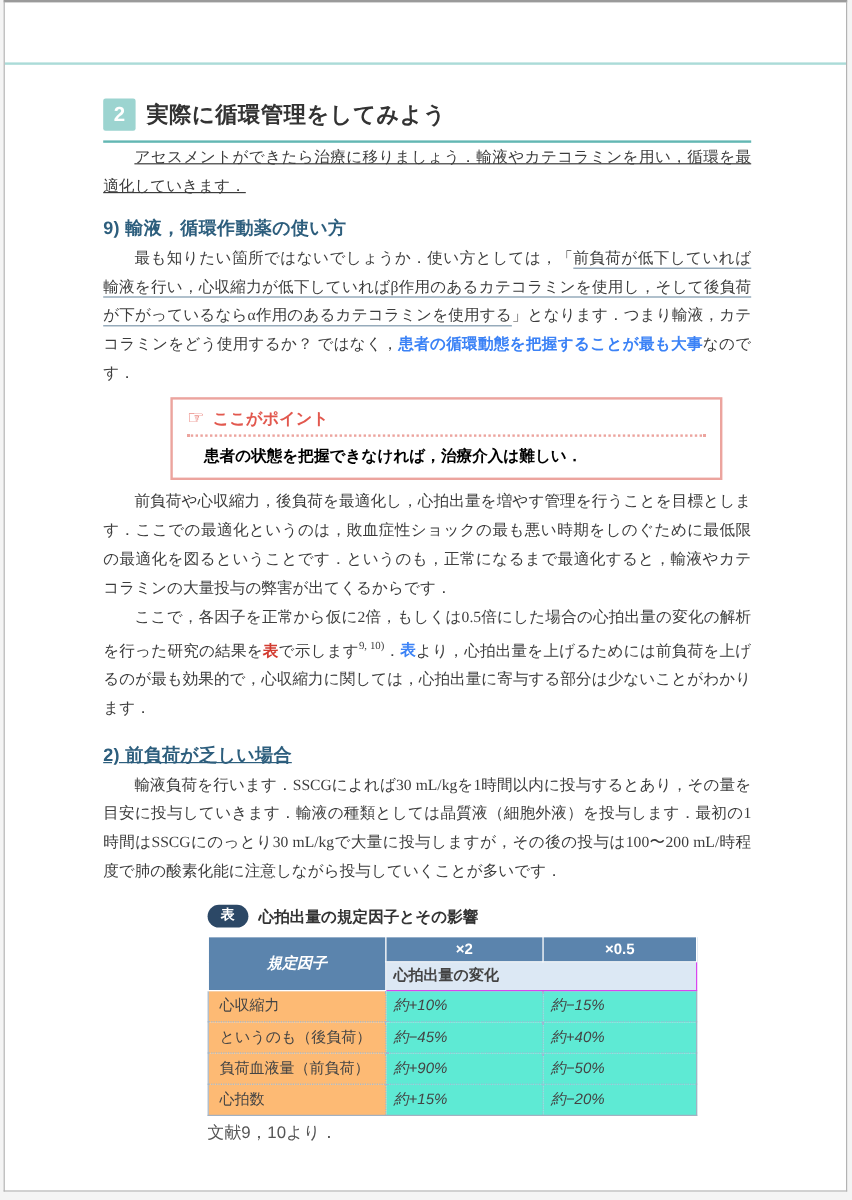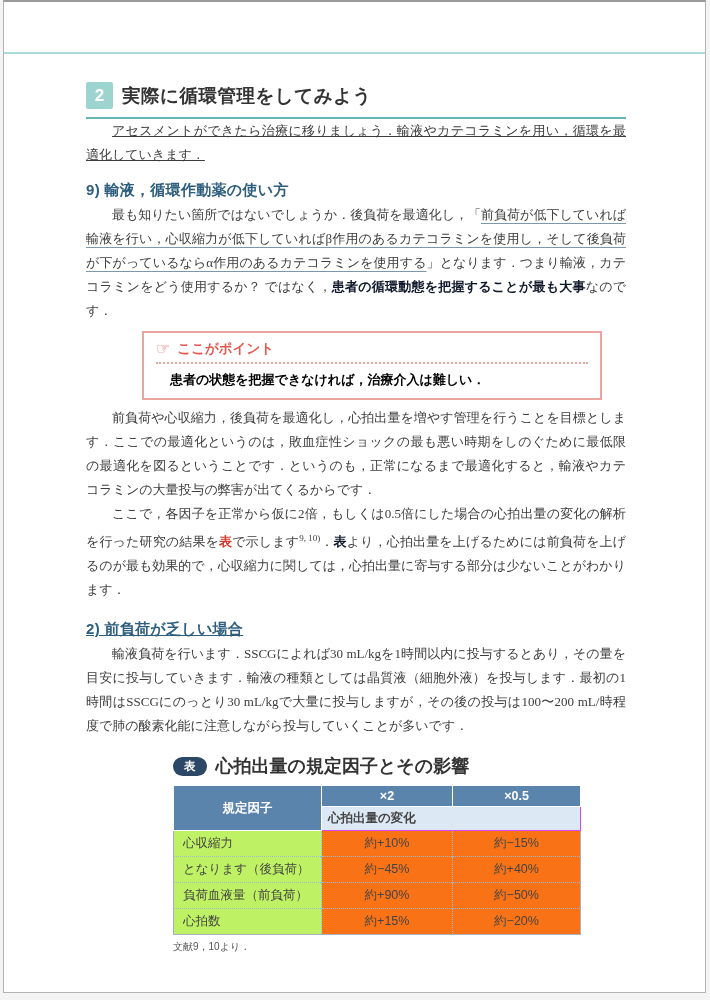--- a/index.html
+++ b/index.html
@@ -31,21 +31,21 @@
     margin:0;font-family:"Liberation Serif","DejaVu Serif",serif;
     font-size:13px;line-height:24px;color:#3c3c3c;
     text-align:justify;text-indent:2em;
   }
   .mt-intro{margin-top:10px;text-decoration:underline;}
   .mt-p{margin-top:3px;}
   h2.sec{
     margin:14px 0 3px 0;font-size:15px;font-weight:700;color:#2d5e7d;letter-spacing:.3px;
   }
   .u{text-decoration:underline;text-underline-offset:4px;text-decoration-thickness:1px;text-decoration-color:#7d97ab;}
-  .em-bold{font-family:"Liberation Sans","DejaVu Sans",sans-serif;font-weight:700;color:#0f172a;margin-top:40px;}
+  .em-bold{font-family:"Liberation Sans","DejaVu Sans",sans-serif;font-weight:700;color:#3b82f6;margin-top:40px;}
   .tbl-red{font-family:"Liberation Sans","DejaVu Sans",sans-serif;font-weight:700;color:#d23b30;}
   sup.refs{font-size:9px;color:#3c3c3c;font-family:Liberation Serif, serif;}
 
   
   .point-box{
     margin:8px 24px 6px 56px;border:2px solid #eca49e;background:#fff;
     padding:7px 12px 9px 12px;
   }
   .point-head{
     display:flex;align-items:center;gap:7px;
@@ -58,40 +58,40 @@
     padding:7px 0 0 14px;
   }
 
   
   .tbl-wrap{margin:16px 0 0 87px;width:368px;}
   .tbl-caption{display:flex;align-items:center;gap:9px;margin-bottom:7px;}
   .pill{
     background:#2c4866;color:#fff;border-radius:10px;
     font-size:11.5px;font-weight:700;padding:2px 11px;line-height:1.3;
   }
-  .cap-text{font-size:18px;font-weight:700;color:#333;}
+  .cap-text{font-size:13px;font-weight:700;color:#333;}
   table.data{
     border-collapse:collapse;width:368px;table-layout:fixed;
     font-size:12.5px;color:#444;border:1px solid #a3b1c1;
   }
   table.data th{font-weight:700;}
   .hd{background:#5b84ad;color:#fff;border:1px solid #fff;padding:3px 6px;text-align:center;}
-  .hd-factor{width:135px;}
+  .hd-factor{width:135px;font-style:italic;}
   .hd-x2{width:118px;}
   .hd-x05{width:115px;}
   .subhd{background:#dce8f4;color:#444;font-weight:400;text-align:left;padding:3px 6px;border:1px solid #d946ef;}
   td.factor{
-    background:#bef264;text-align:left;padding:4px 9px;
+    background:#fdba74;text-align:left;padding:4px 9px;
     border-top:1px dotted #9cb8d2;
   }
   td.val{
-    background:#f97316;text-align:center;padding:4px 6px;
-    border-top:1px dotted #9cb8d2;border-left:1px dotted #9cb8d2;
+    background:#5eead4;padding:4px 6px;
+    border-top:1px dotted #9cb8d2;border-left:1px dotted #9cb8d2;font-style:italic;
   }
-  .tbl-note{margin-top:5px;font-size:10px;color:#555;}
+  .tbl-note{margin-top:5px;font-size:14px;color:#555;}
 
   
   .footer{position:absolute;left:0;right:0;top:938px;height:20px;}
   .page-num{
     position:absolute;left:57px;top:0;
     font-family:"Liberation Serif","DejaVu Serif",serif;
     font-style:italic;font-size:13.5px;color:#555;
   }
   .journal{text-align:center;font-size:11.5px;color:#787878;letter-spacing:.4px;}
 </style>
@@ -104,21 +104,21 @@
   <div class="content">
 
     <div class="title-row">
       <div class="num-badge">2</div>
       <div class="page-title">実際に循環管理をしてみよう</div>
     </div>
 
     <p class="body mt-intro">アセスメントができたら治療に移りましょう．輸液やカテコラミンを用い，循環を最適化していきます．</p>
 
     <h2 class="sec">9) 輸液，循環作動薬の使い方</h2>
-    <p class="body mt-p"><span>最も知りたい箇所ではないでしょうか．後負荷を最適化し，「</span><span class="u">前負荷が低下していれば輸液を行い，心収縮力が低下していればβ作用のあるカテコラミンを使用し，そして後負荷が下がっているならα作用のあるカテコラミンを使用する</span><span>」となります．つまり輸液，カテコラミンをどう使用するか？ ではなく，</span><span class="em-bold">患者の循環動態を把握することが最も大事</span><span>なのです．</span></p>
+    <p class="body mt-p"><span>最も知りたい箇所ではないでしょうか．使い方としては，「</span><span class="u">前負荷が低下していれば輸液を行い，心収縮力が低下していればβ作用のあるカテコラミンを使用し，そして後負荷が下がっているならα作用のあるカテコラミンを使用する</span><span>」となります．つまり輸液，カテコラミンをどう使用するか？ ではなく，</span><span class="em-bold">患者の循環動態を把握することが最も大事</span><span>なのです．</span></p>
 
     <div class="point-box">
       <div class="point-head">
         <span class="hand">☞</span>
         <span>ここがポイント</span>
       </div>
       <div class="point-body">患者の状態を把握できなければ，治療介入は難しい．</div>
     </div>
 
     <p class="body mt-p">前負荷や心収縮力，後負荷を最適化し，心拍出量を増やす管理を行うことを目標とします．ここでの最適化というのは，敗血症性ショックの最も悪い時期をしのぐために最低限の最適化を図るということです．というのも，正常になるまで最適化すると，輸液やカテコラミンの大量投与の弊害が出てくるからです．</p>
@@ -141,21 +141,21 @@
         </tr>
         <tr>
           <th class="subhd" colspan="2">心拍出量の変化</th>
         </tr>
         <tr>
           <td class="factor">心収縮力</td>
           <td class="val">約+10%</td>
           <td class="val">約−15%</td>
         </tr>
         <tr>
-          <td class="factor">となります（後負荷）</td>
+          <td class="factor">というのも（後負荷）</td>
           <td class="val">約−45%</td>
           <td class="val">約+40%</td>
         </tr>
         <tr>
           <td class="factor">負荷血液量（前負荷）</td>
           <td class="val">約+90%</td>
           <td class="val">約−50%</td>
         </tr>
         <tr>
           <td class="factor">心拍数</td>

